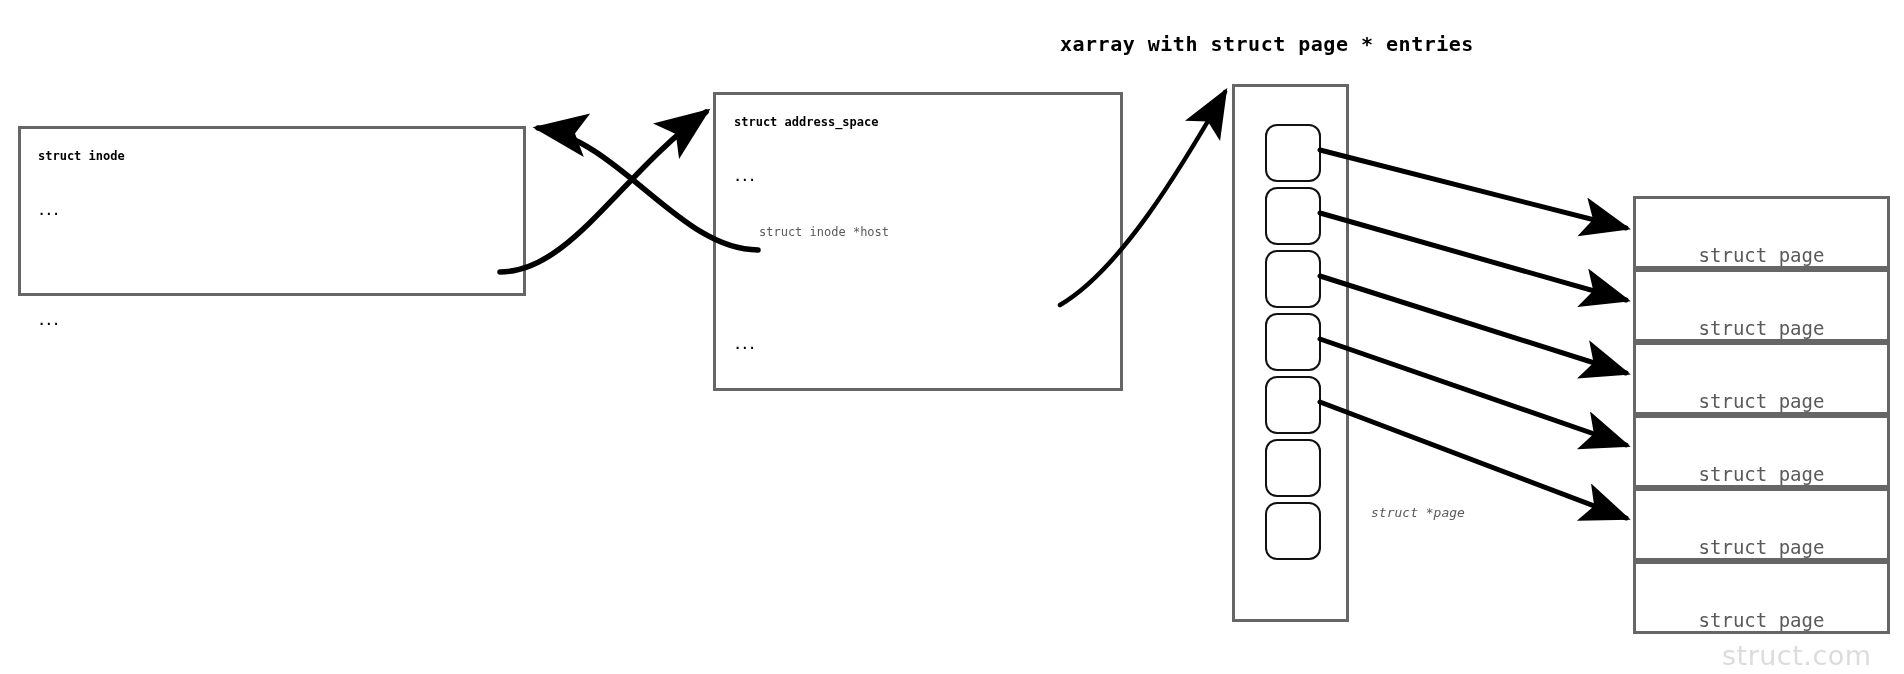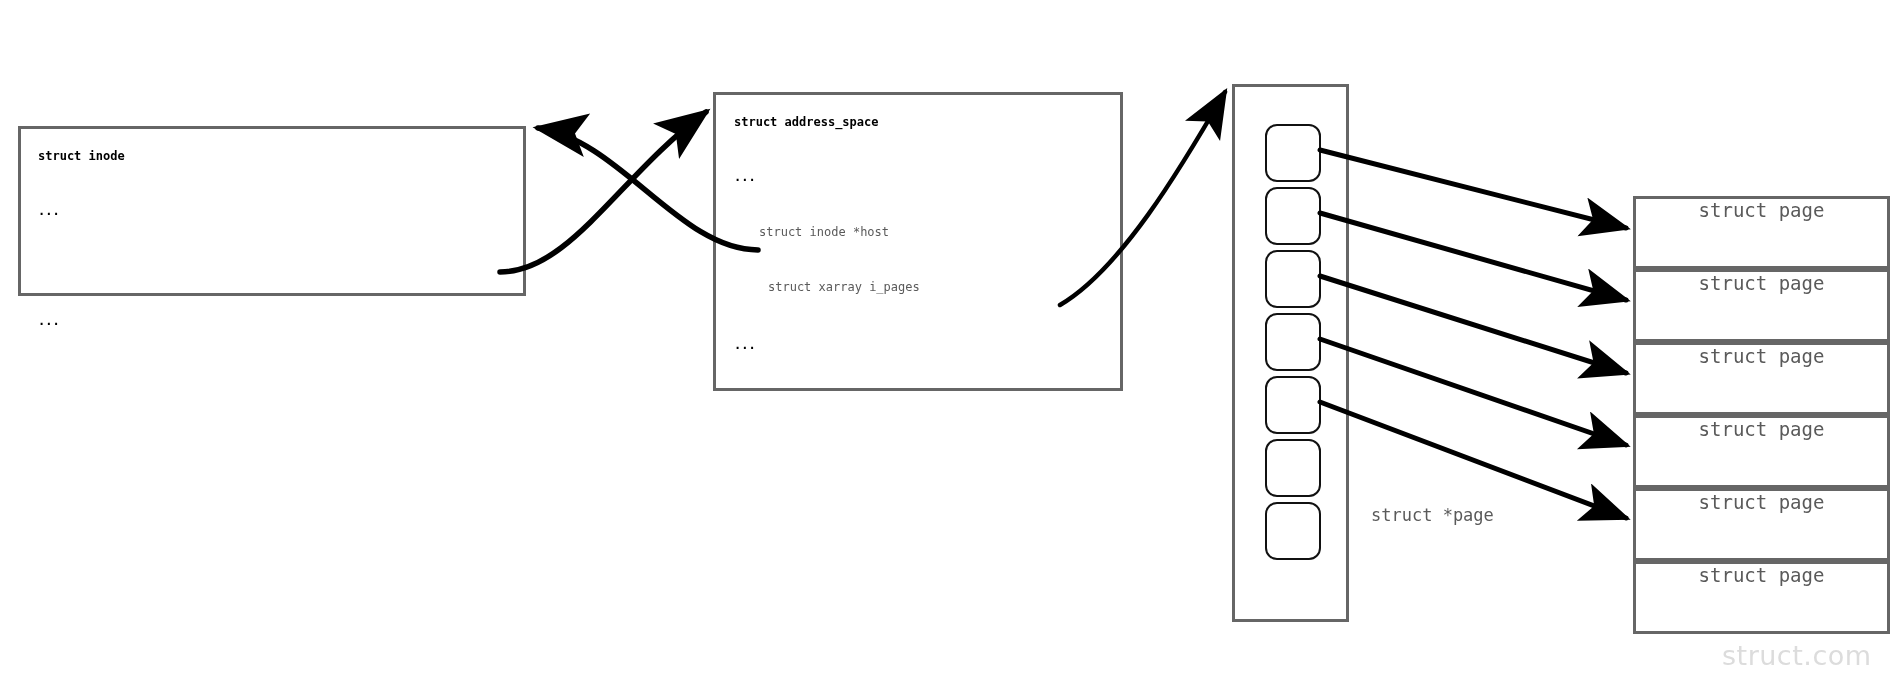--- a/index.html
+++ b/index.html
@@ -18,47 +18,47 @@
 
   
   .title{position:absolute;font-size:20px;font-weight:bold;color:#000;white-space:pre;letter-spacing:0.5px;}
 
   
   .xarray-box{position:absolute;background:#fff;border:3px solid #666;box-sizing:border-box;}
   .xcell{position:absolute;background:#fff;border:2.5px solid #111;border-radius:12px;box-sizing:border-box;}
 
   
   .page-box{position:absolute;background:#fff;border:3px solid #666;box-sizing:border-box;
-            display:flex;align-items:flex-start;justify-content:center;}
+            display:flex;align-items:flex-end;justify-content:center;}
   .page-box span{font-size:19px;color:#5a5a5a;white-space:pre;}
 
   
-  .free-label{position:absolute;font-size:17px;color:#5a5a5a;white-space:pre;}
+  .free-label{position:absolute;font-size:13px;color:#5a5a5a;white-space:pre;font-style:italic;}
 
   
   .watermark{position:absolute;font-family:"DejaVu Sans","Liberation Sans",sans-serif;
              font-size:27px;color:#dcdcdc;white-space:pre;letter-spacing:0.5px;}
 </style>
 </head>
 <body>
 
 <div id="stage">
 
+  <div class="title" style="left:1060px;top:32px;">xarray with struct page * entries</div>
 
   <div class="struct-box" style="left:18px;top:126px;width:508px;height:170px;">
     <div class="struct-line ln-bold" style="left:17px;top:20px;">struct inode</div>
     <div class="struct-line ln-bold" style="left:17px;top:75px;">...</div>
     <div class="struct-line ln-bold" style="left:17px;top:185px;">...</div>
   </div>
 
   <div class="struct-box" style="left:713px;top:92px;width:410px;height:299px;">
     <div class="struct-line ln-bold" style="left:18px;top:20px;">struct address_space</div>
     <div class="struct-line ln-bold" style="left:18px;top:75px;">...</div>
     <div class="struct-line ln-dim" style="left:43px;top:130px;">struct inode *host</div>
-    <div class="struct-line ln-dim" style="left:52px;top:185px;">struct xarray i_pages</div>
     <div class="struct-line ln-bold" style="left:18px;top:243px;">...</div>
   </div>
 
   <div class="xarray-box" style="left:1232px;top:84px;width:117px;height:538px;">
     <div class="xcell" style="left:30px;top:37px;width:56px;height:58px;"></div>
     <div class="xcell" style="left:30px;top:100px;width:56px;height:58px;"></div>
     <div class="xcell" style="left:30px;top:163px;width:56px;height:58px;"></div>
     <div class="xcell" style="left:30px;top:226px;width:56px;height:58px;"></div>
     <div class="xcell" style="left:30px;top:289px;width:56px;height:58px;"></div>
     <div class="xcell" style="left:30px;top:352px;width:56px;height:58px;"></div>

